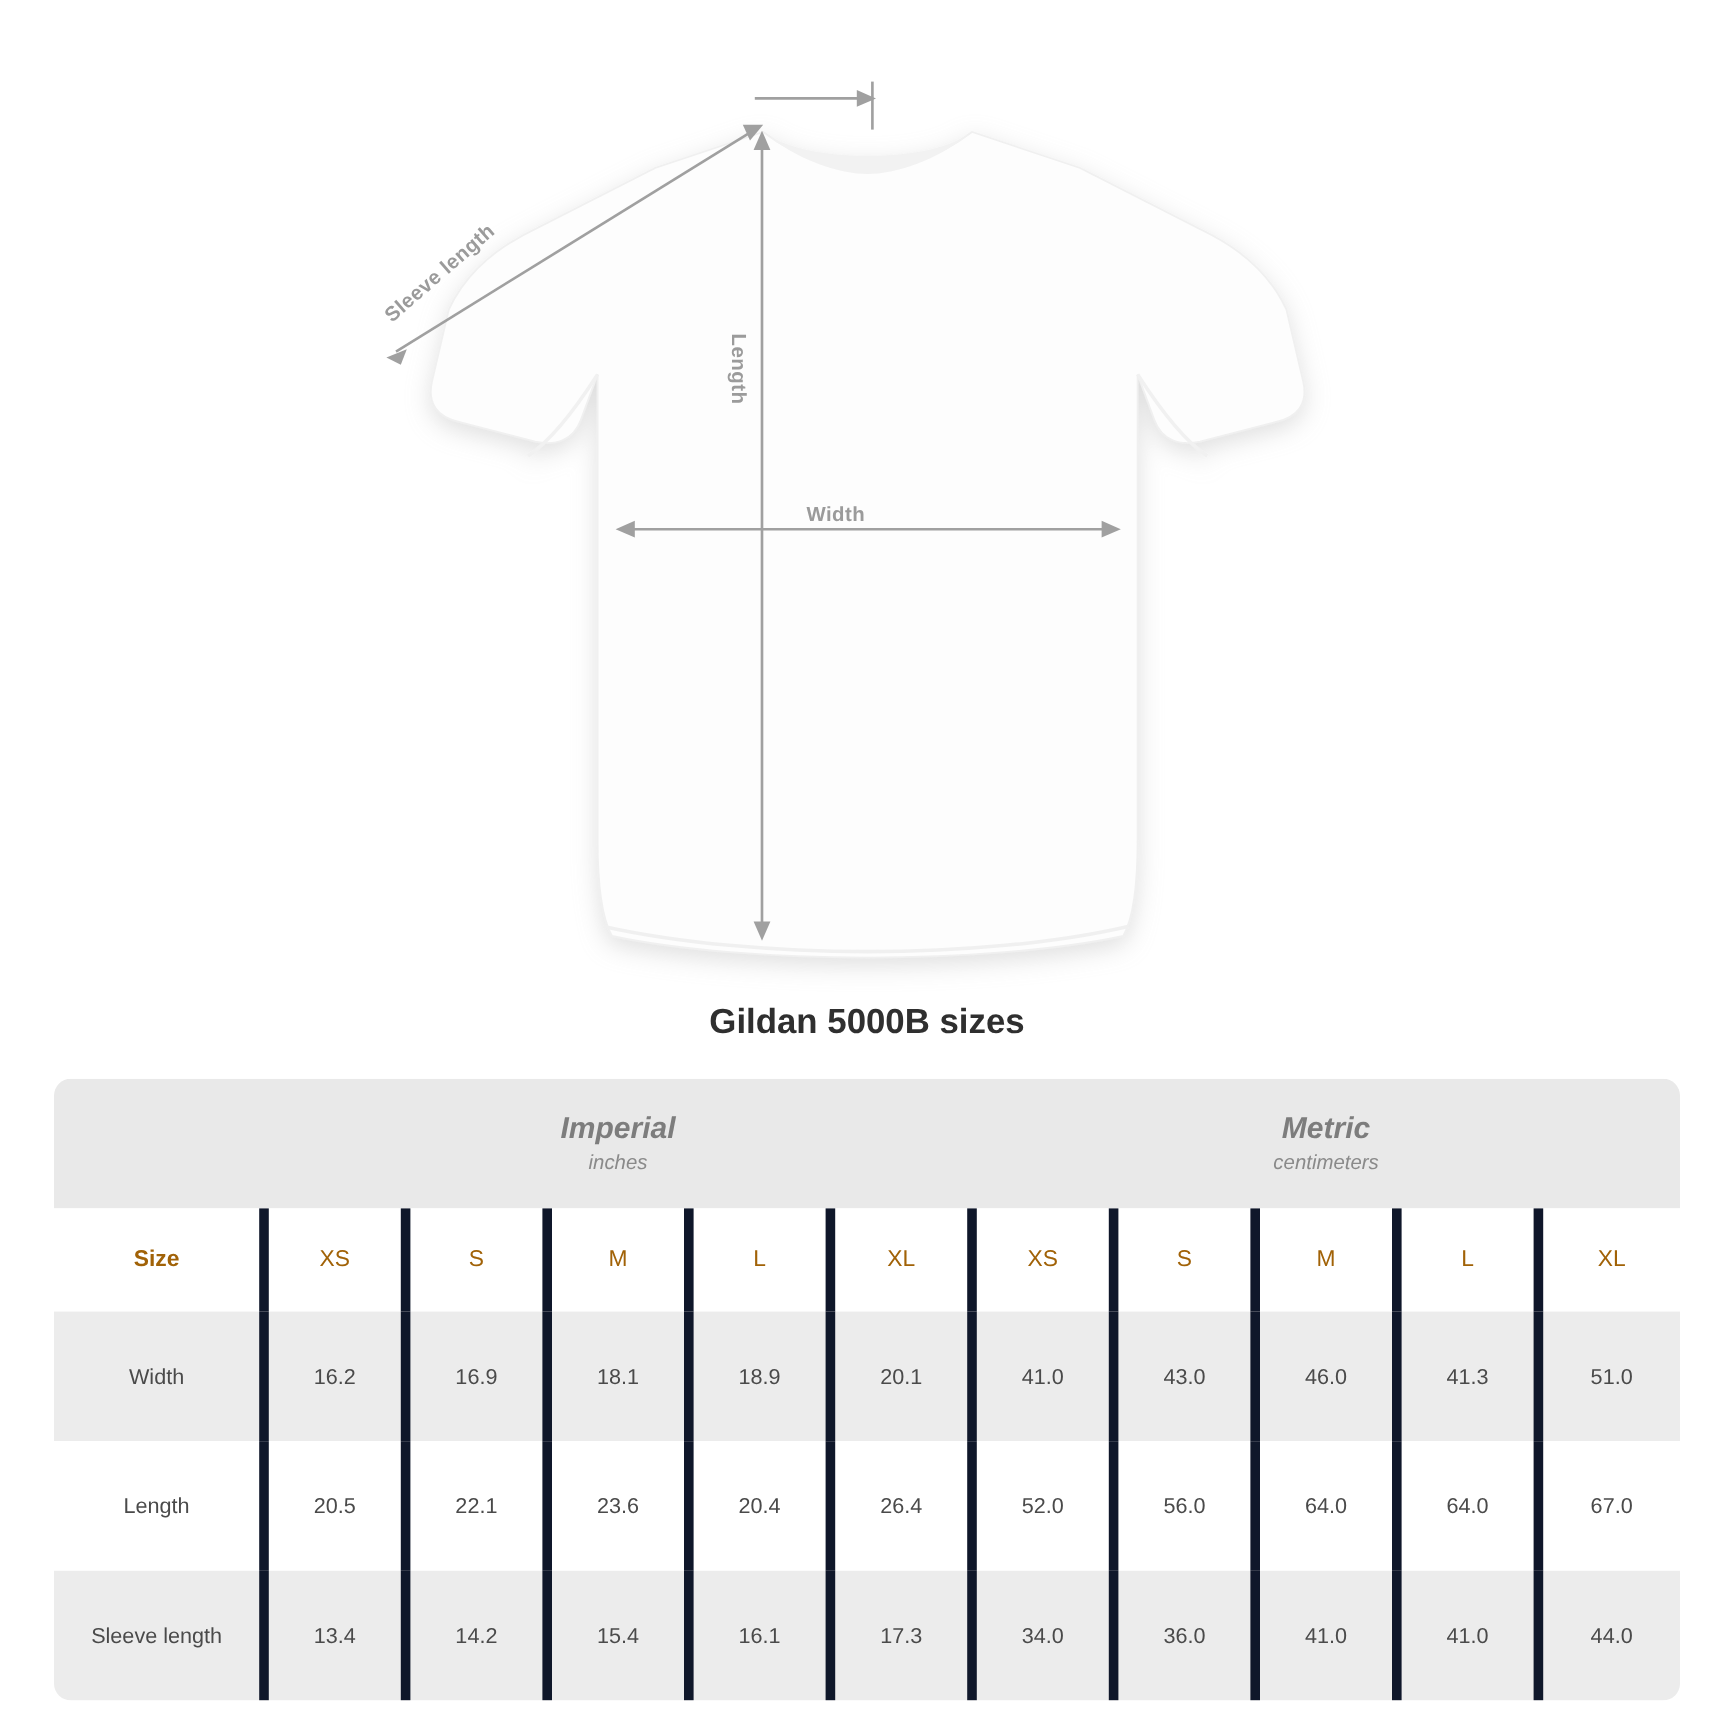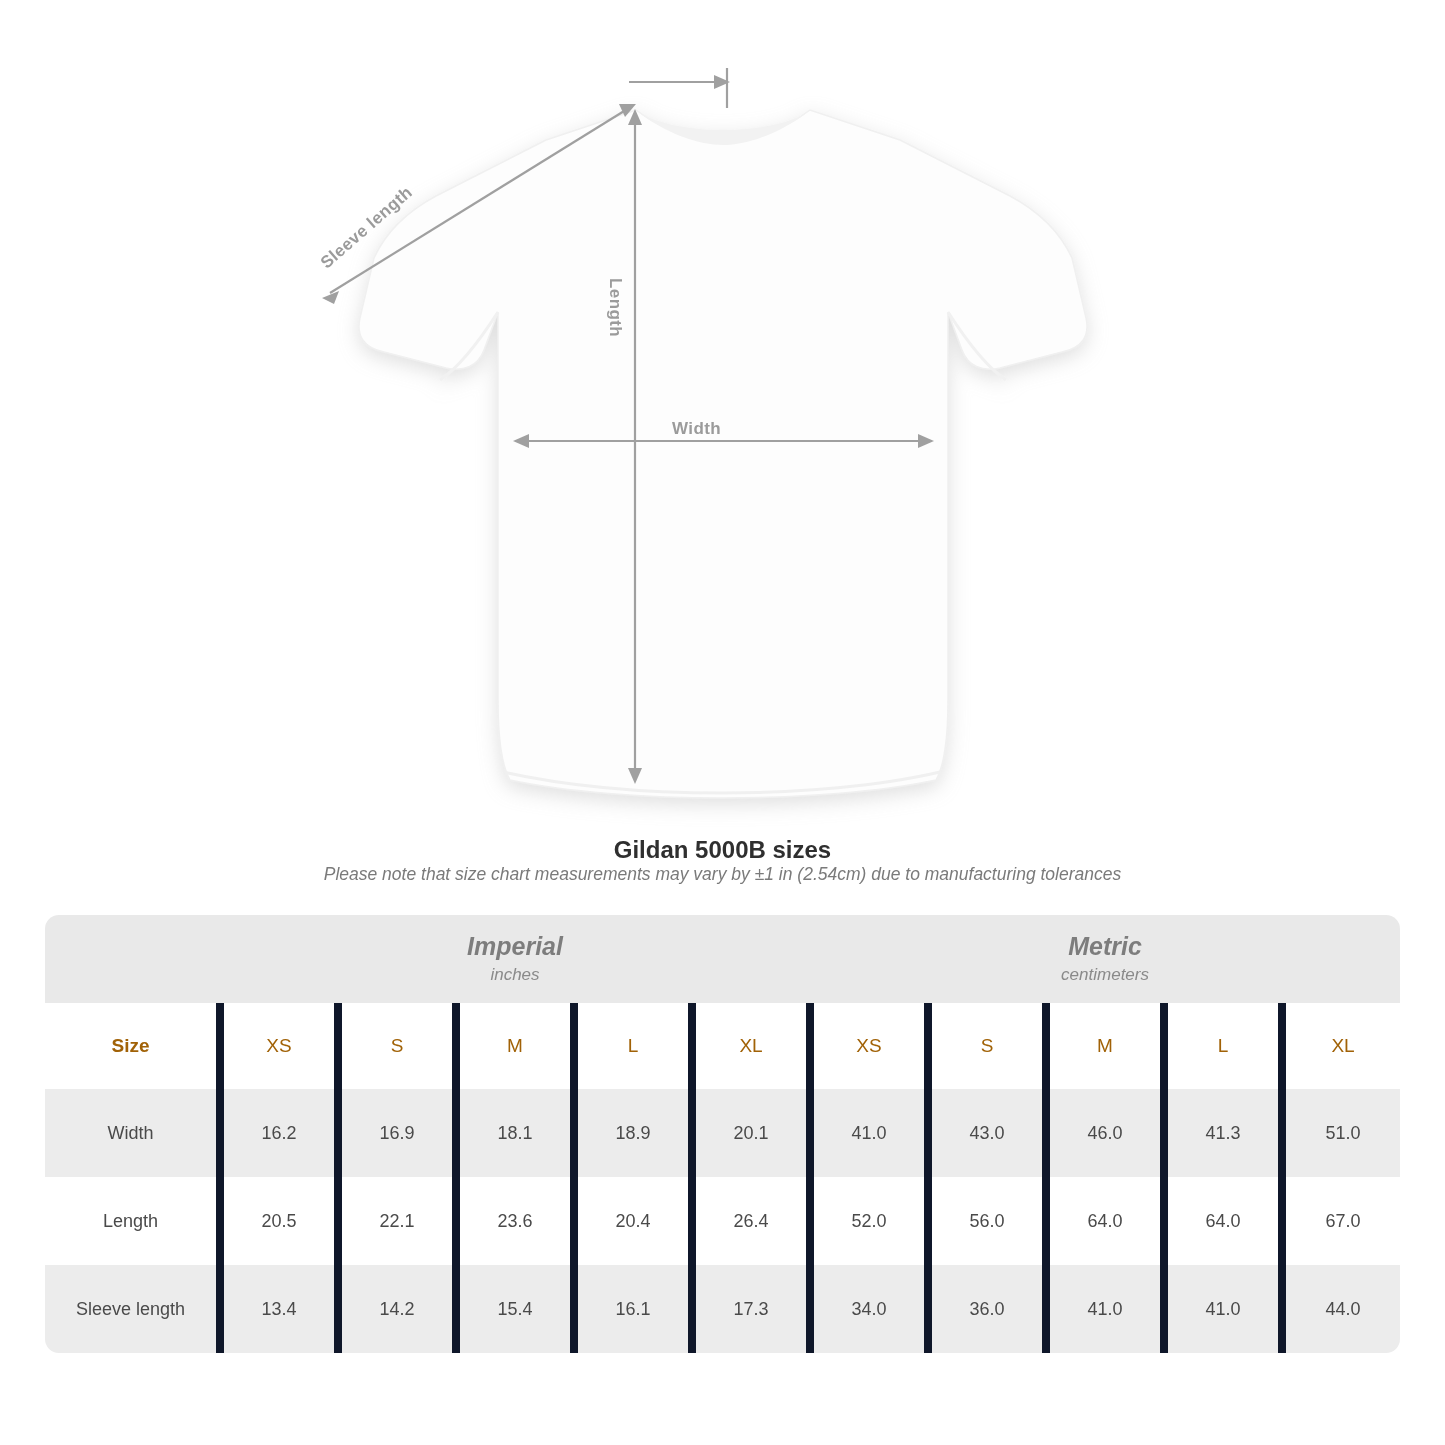--- a/index.html
+++ b/index.html
@@ -58,24 +58,24 @@
     transform: rotate(-41deg);
     transform-origin: left bottom;
   }
 
   
   .title-block {
     text-align: center;
     margin-top: 6px;
   }
   .chart-title {
-    font-size: 24px;
+    font-size: 29px;
     font-weight: bold;
     color: #2f2f2f;
-    margin: 0 0 0 0;
+    margin: 0 0 14px 0;
   }
   .chart-note {
     font-size: 17.5px;
     font-style: italic;
     color: #7a7a7a;
     margin: 0;
   }
 
   
   .table-wrap {
@@ -88,21 +88,21 @@
     width: 1355px;
     table-layout: fixed;
   }
   table.size-table td,
   table.size-table th {
     text-align: center;
     font-size: 18px;
     color: #4a4a4a;
     font-weight: normal;
     padding: 0;
-    height: 88px;
+    height: 108px;
     vertical-align: middle;
   }
   .col-first { width: 175px; }
   .col-unit { width: 118px; }
 
   .unit-head {
     background: #e9e9e9;
     height: 128px;
   }
   .unit-head .unit-name {
@@ -213,21 +213,20 @@
       </g>
     </svg>
 
     <div class="dim-label label-width">Width</div>
     <div class="dim-label label-length">Length</div>
     <div class="dim-label label-sleeve">Sleeve length</div>
   </div>
 
   <div class="title-block">
     <h1 class="chart-title">Gildan 5000B sizes</h1>
-    <p class="chart-note">Please note that size chart measurements may vary by ±1 in (2.54cm) due to manufacturing tolerances</p>
   </div>
 
   <div class="table-wrap">
     <table class="size-table">
       <colgroup>
         <col class="col-first">
         <col class="col-unit">
           <col class="col-unit">
           <col class="col-unit">
           <col class="col-unit">

